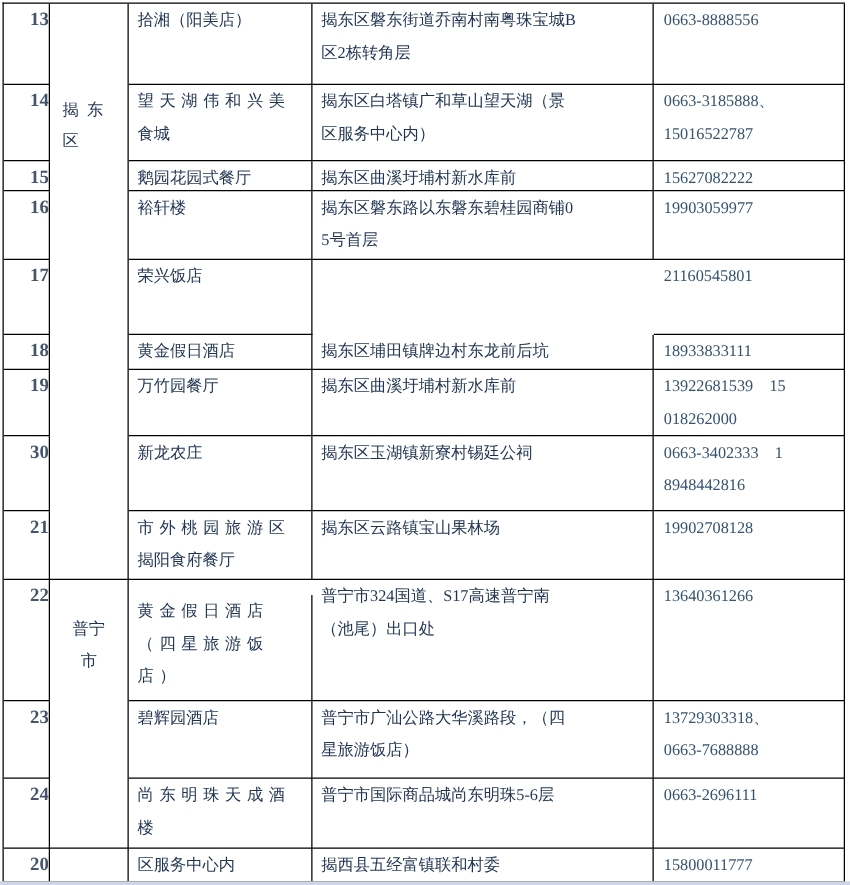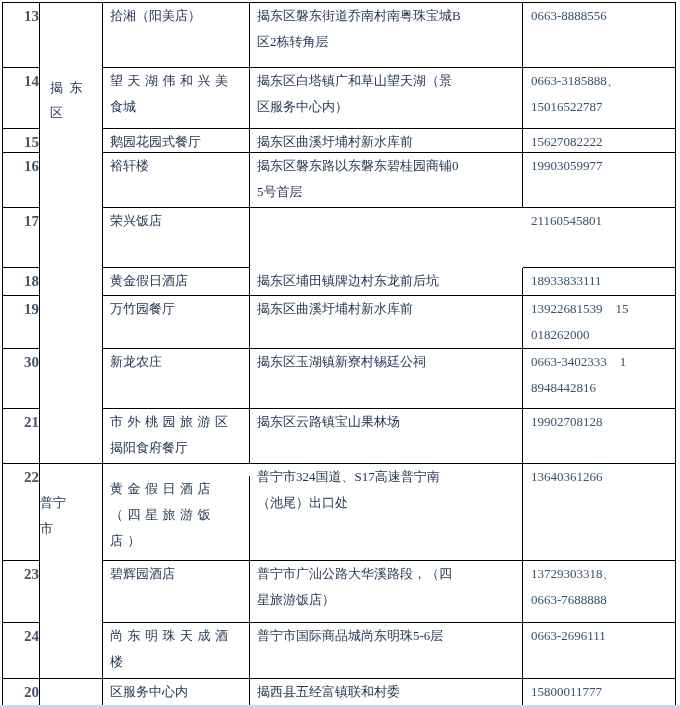--- a/index.html
+++ b/index.html
@@ -25,21 +25,21 @@
   }
   .no{
     text-align:right;color:#44546A;
     font-size:15px;padding-top:0;font-weight:bold;
   }
   .name{padding:0 6px 0 7px;}
   .addr{padding:0 6px 4px 7px;}
   .phone{padding:0 4px 0 8px;color:#35526F;}
   .region{color:#1F3352;}
   .region-jiedong{padding-top:72px;padding-left:10px;line-height:25px;}
-  .region-puning{padding-top:26px;text-align:left;line-height:26px;}
+  .region-puning{padding-top:26px;text-align:center;line-height:26px;}
   .spread-first::first-line{letter-spacing:4.5px;}
   .spread-all{letter-spacing:4.5px;margin-top:12px;}
   .page-edge{
     position:absolute;left:0;bottom:0;width:680px;height:3px;
     background:#ccd6e8;
   }
 </style>
 </head>
 <body>
 

